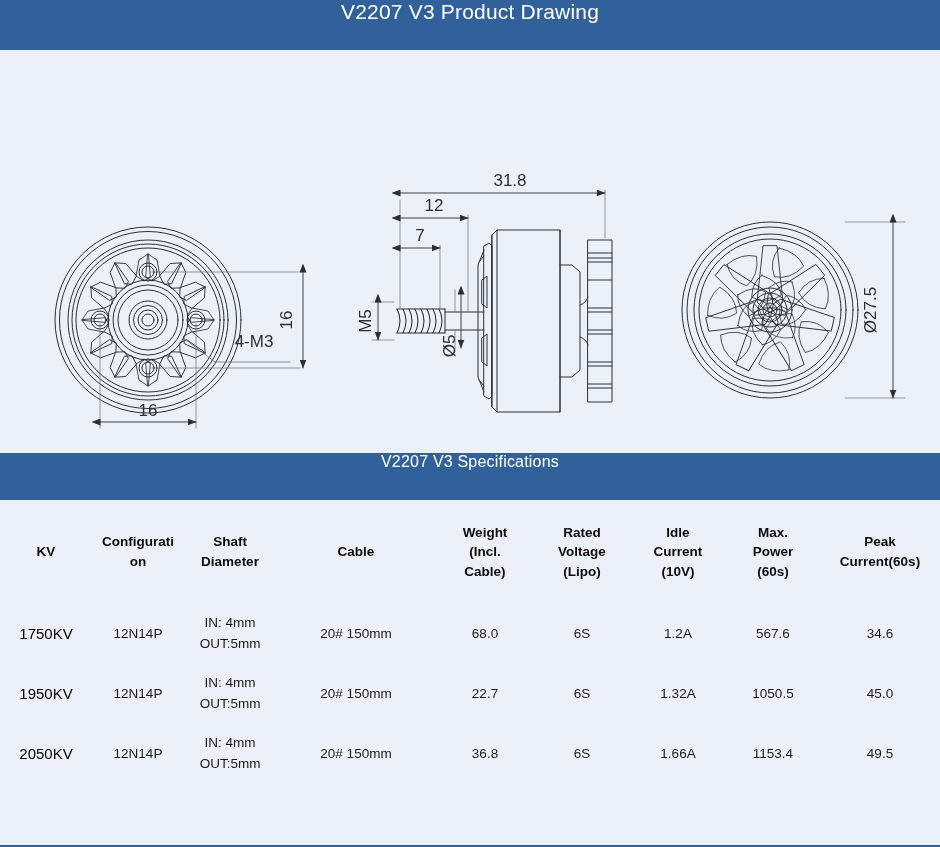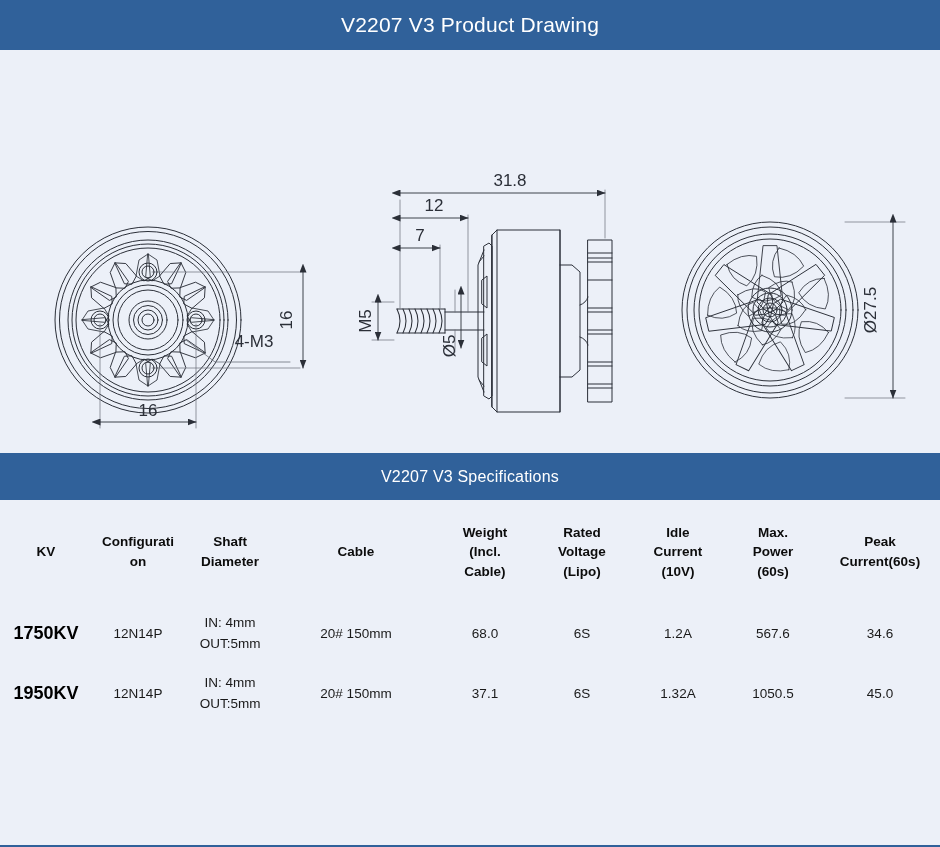--- a/index.html
+++ b/index.html
@@ -17,21 +17,21 @@
     border-bottom: 2px solid #30619a;
     box-sizing: border-box;
   }
 
   
   .section-bar {
     width: 100%;
     background: #30619a;
     color: #ffffff;
     display: flex;
-    align-items: center;
+    align-items: flex-start;
     justify-content: center;
     box-sizing: border-box;
   }
   #drawing-header {
     height: 50px;
     font-size: 21px;
     letter-spacing: 0.2px;
   }
   #specs-header {
     height: 47px;
@@ -70,22 +70,22 @@
   #specs-table td {
     font-size: 13.5px;
     color: #1a1a1a;
     text-align: center;
     vertical-align: middle;
     height: 60px;
     line-height: 1.55;
     padding: 0 2px;
   }
   #specs-table td.kv-cell {
-    font-weight: bold;
-    font-size: 18px;
+    font-weight: normal;
+    font-size: 15px;
     color: #000000;
   }
   .shaft-line { display: block; }
 
   
   .col-kv          { width: 92px; }
   .col-config      { width: 92px; }
   .col-shaft       { width: 92px; }
   .col-lead        { width: 160px; }
   .col-weight      { width: 98px; }
@@ -417,20 +417,34 @@
       <td>34.6</td>
     </tr>
     <tr>
       <td class="kv-cell">1950KV</td>
       <td>12N14P</td>
       <td>
         <span class="shaft-line">IN: 4mm</span>
         <span class="shaft-line">OUT:5mm</span>
       </td>
       <td>20# 150mm</td>
-      <td>37.1</td>
+      <td>22.7</td>
       <td>6S</td>
       <td>1.32A</td>
       <td>1050.5</td>
       <td>45.0</td>
     </tr>
+    <tr>
+      <td class="kv-cell">2050KV</td>
+      <td>12N14P</td>
+      <td>
+        <span class="shaft-line">IN: 4mm</span>
+        <span class="shaft-line">OUT:5mm</span>
+      </td>
+      <td>20# 150mm</td>
+      <td>36.8</td>
+      <td>6S</td>
+      <td>1.66A</td>
+      <td>1153.4</td>
+      <td>49.5</td>
+    </tr>
   </tbody>
 </table>
 
 </body></html>

